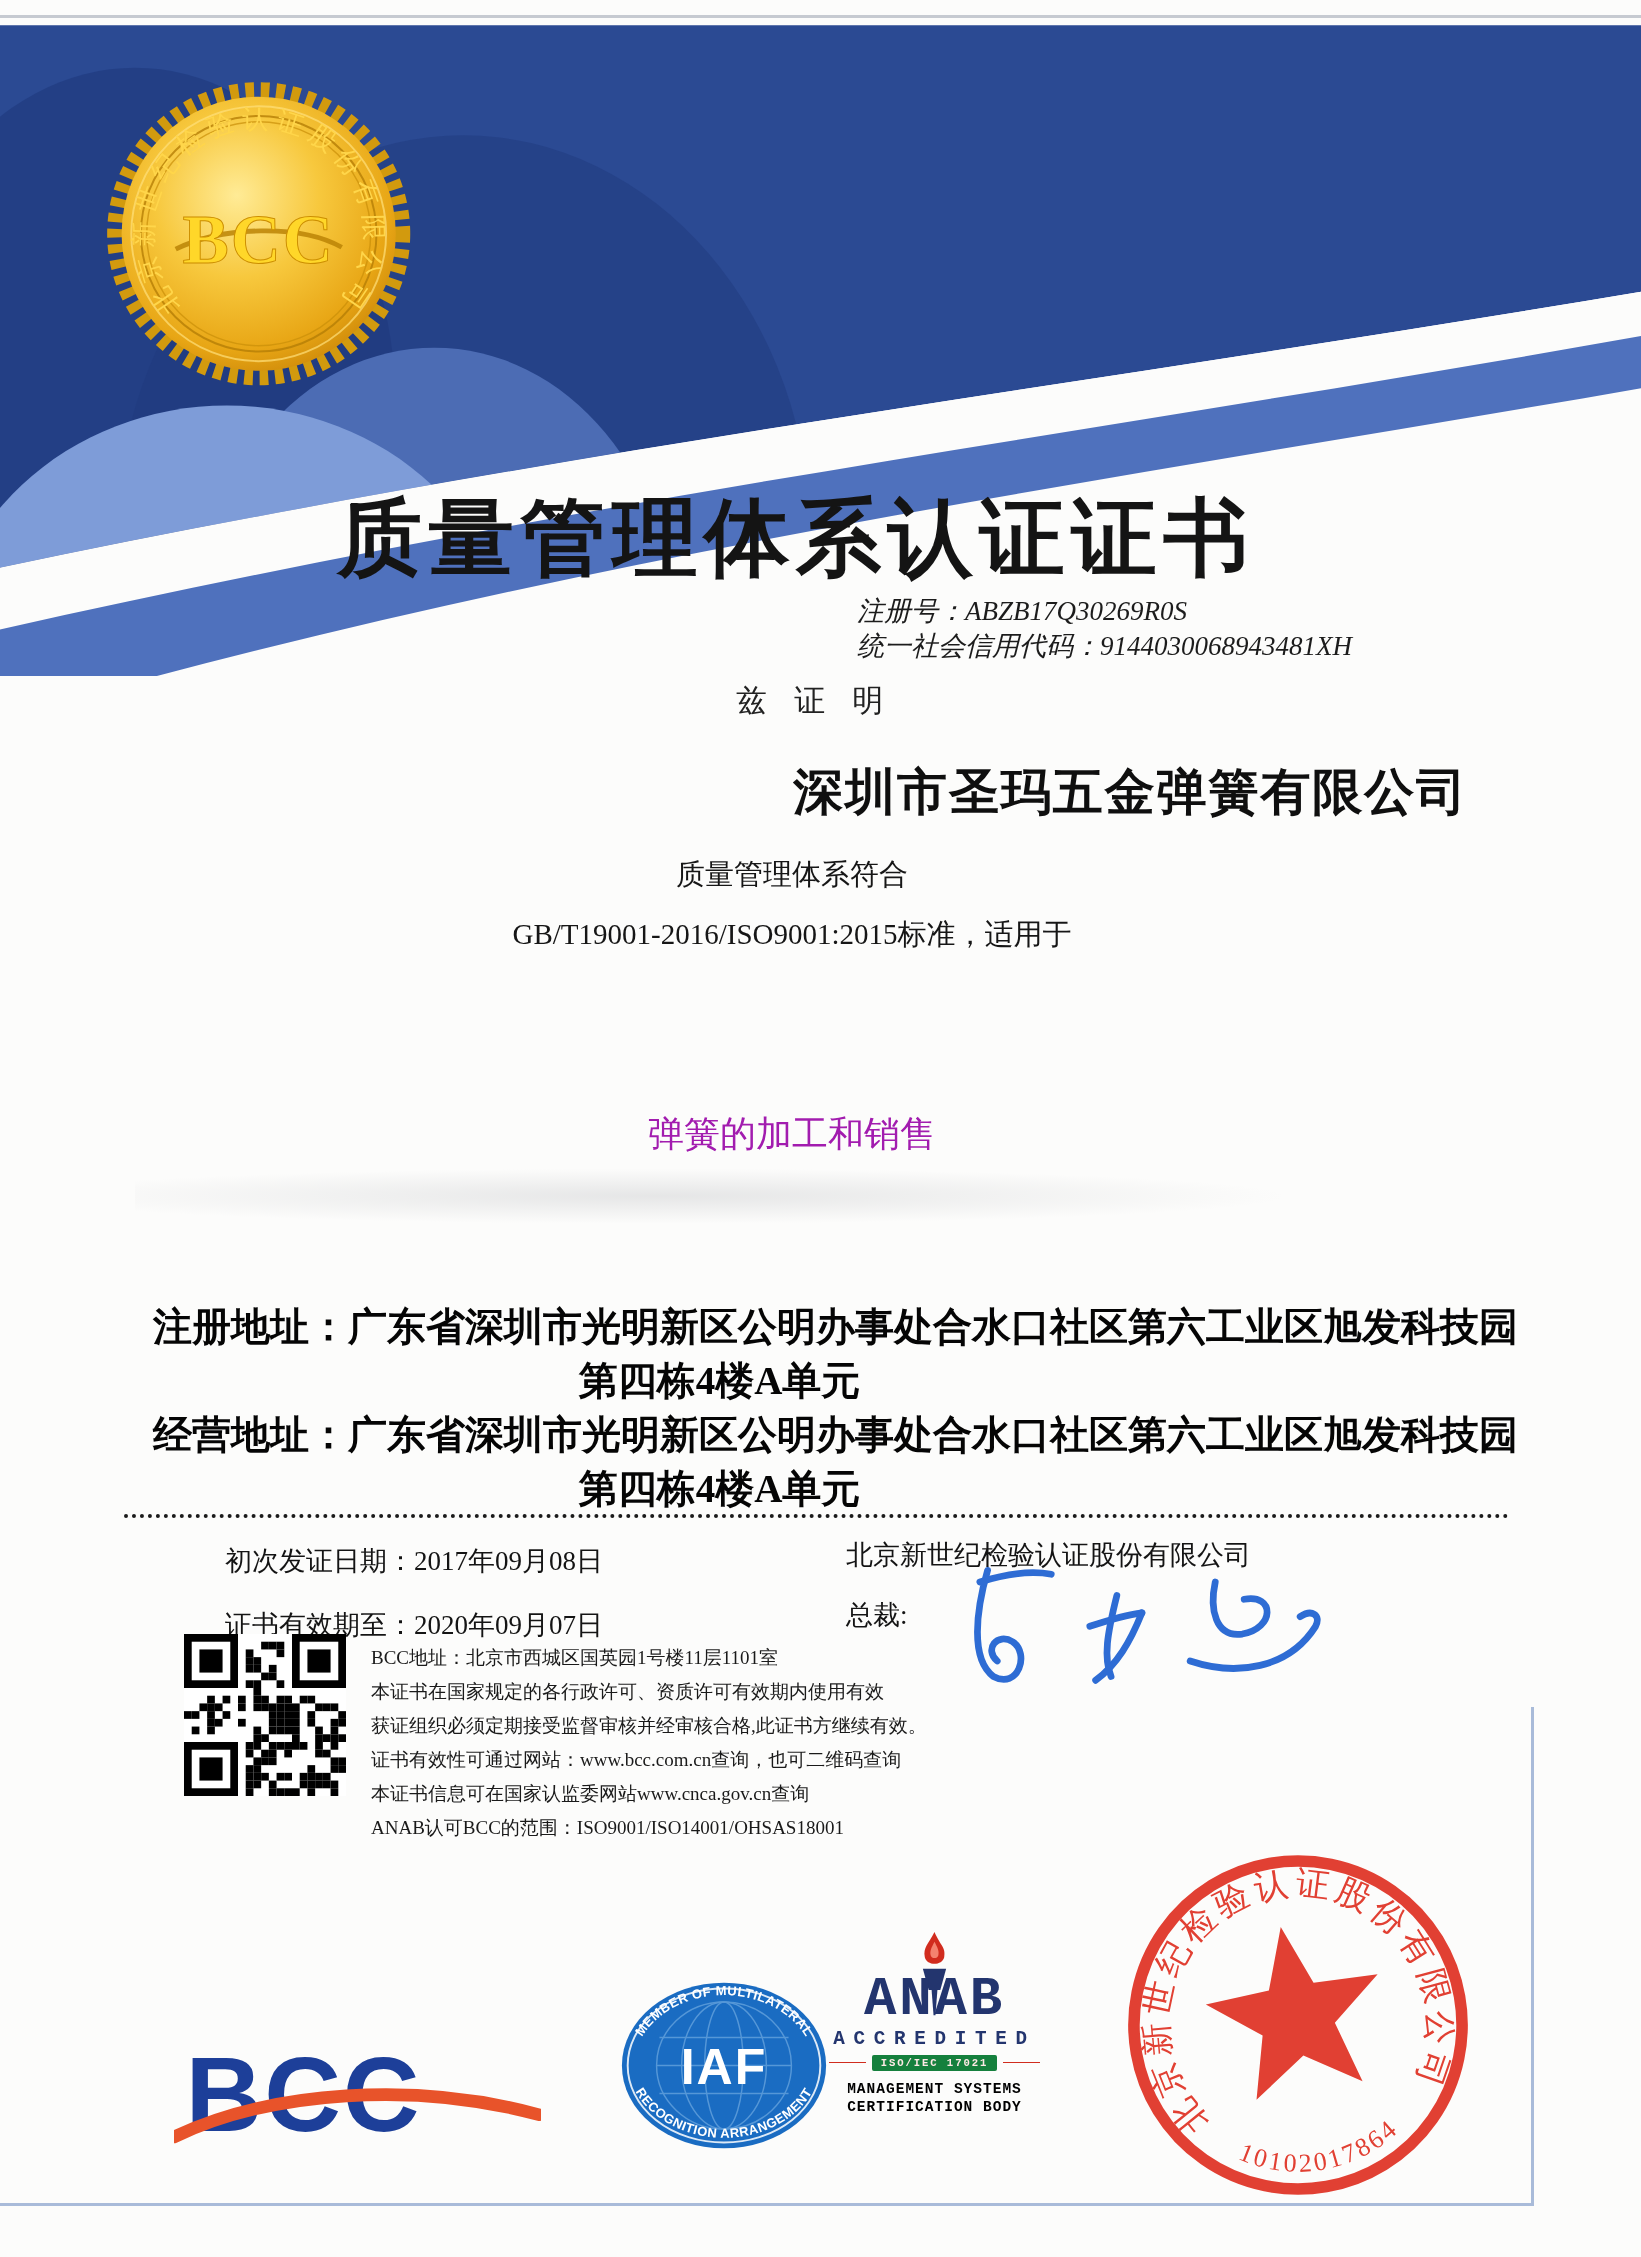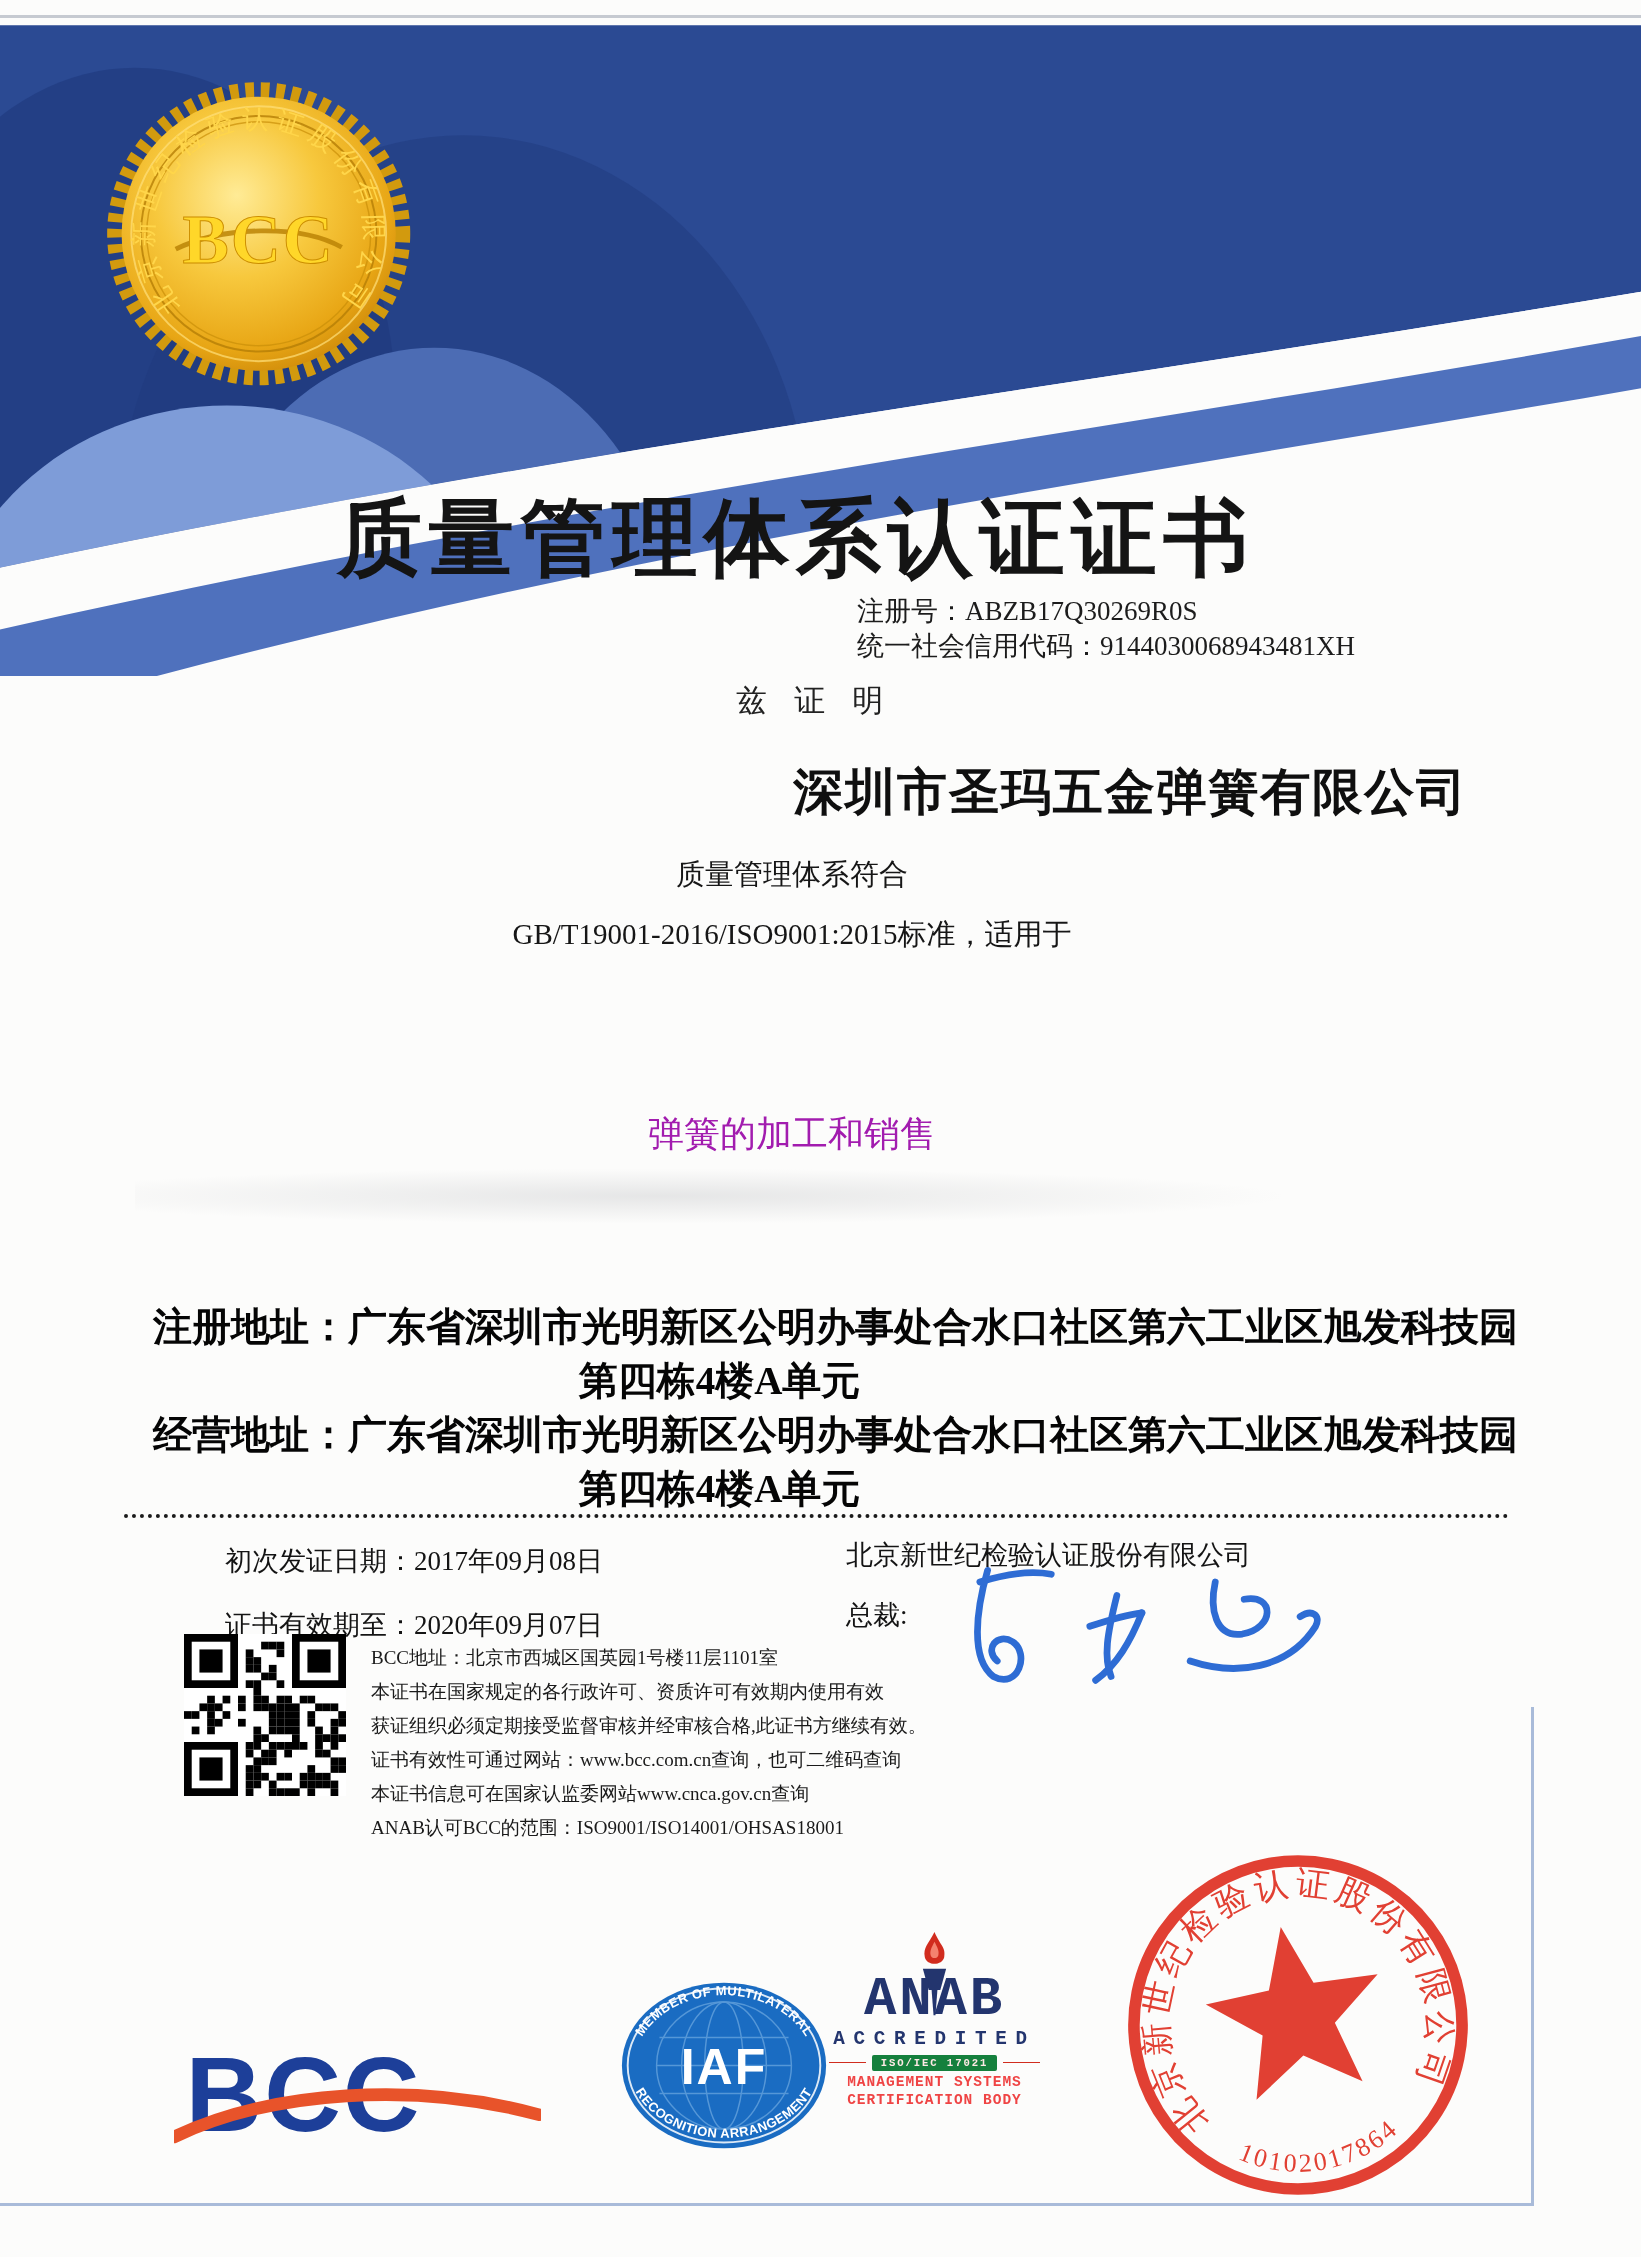--- a/index.html
+++ b/index.html
@@ -5,21 +5,21 @@
   html,body{margin:0;padding:0;background:#888;}
   .page{
     position:relative;width:1641px;height:2257px;background:#fcfcfb;
     overflow:hidden;font-family:"Liberation Serif","DejaVu Serif",serif;color:#111;
   }
   .abs{position:absolute;}
   .scanline-top{left:0;top:15.4px;width:1641px;height:2.9px;background:#c6cad1;}
   .header-svg{left:0;top:0;}
   .title{left:120px;top:481px;width:1352px;text-align:center;
          font-size:85px;font-weight:900;letter-spacing:6.8px;color:#141414;}
-  .regline{left:857px;font-size:27px;color:#1c1c1c;white-space:nowrap;}
+  .regline{left:857px;font-size:27px;color:#1c1c1c;white-space:nowrap;font-style:italic;}
   .certify{left:736px;top:680px;font-size:31px;letter-spacing:9.7px;color:#222;}
   .company{left:116px;top:759px;width:1352px;text-align:right;
            font-size:50px;font-weight:700;letter-spacing:1.9px;color:#0f0f0f;}
   .centerline{left:116px;width:1352px;text-align:center;font-size:29px;color:#161616;}
   .scope{left:116px;top:1110px;width:1352px;text-align:center;font-size:36px;color:#a21caf;}
   .addr{font-size:39px;font-weight:700;color:#050505;white-space:nowrap;}
   .addr-long{left:153px;}
   .addr-center{left:116px;width:1207px;text-align:center;}
   .dotted-rule{left:124px;top:1514px;width:1385px;height:0;border-top:4.8px dotted #1b1b1b;}
   .dateline{left:225px;font-size:27px;color:#141414;white-space:nowrap;}
@@ -29,21 +29,21 @@
   .qr{left:184px;top:1634px;}
   .fineprint{left:371px;top:1641px;width:734px;font-size:19px;line-height:34px;color:#1a1a1a;}
   .fineprint div{white-space:nowrap;}
   .anab{left:809px;top:1972px;width:251px;text-align:center;font-family:Liberation Mono, monospace;}
   .anab-name{font-size:54px;font-weight:800;color:#23356e;letter-spacing:2.9px;line-height:56px;position:relative;z-index:1;}
   .anab-accredited{font-size:19.3px;font-weight:700;color:#23356e;letter-spacing:8.7px;margin-top:0px;}
   .anab-isorow{display:flex;align-items:center;justify-content:center;gap:5.8px;margin-top:4.8px;}
   .anab-isoline{width:37px;height:0;border-top:1.9px solid #d12c1e;}
   .anab-isobar{background:#15803d;color:#ffe9e6;font-size:10.6px;font-weight:700;
                letter-spacing:1.9px;padding:1.9px 8.7px;border-radius:1.9px;}
-  .anab-sub{font-size:14.5px;font-weight:700;color:#ef4444;letter-spacing:1px;line-height:18.3px;margin-top:2px;}
+  .anab-sub{font-size:14.5px;font-weight:700;color:#000000;letter-spacing:1px;line-height:18.3px;margin-top:9px;}
   .edge-h{left:0;top:2203px;width:1533px;height:2.9px;background:#a9bbd9;}
   .edge-v{left:1531px;top:1707px;width:2.9px;height:499px;background:#a9bbd9;}
   svg text{font-family:"Liberation Serif","DejaVu Serif",serif;}
   .sans-sv text{font-family:"Liberation Sans","DejaVu Sans",sans-serif;}
 </style>
 </head>
 <body>
 
 <div class="page">
 

